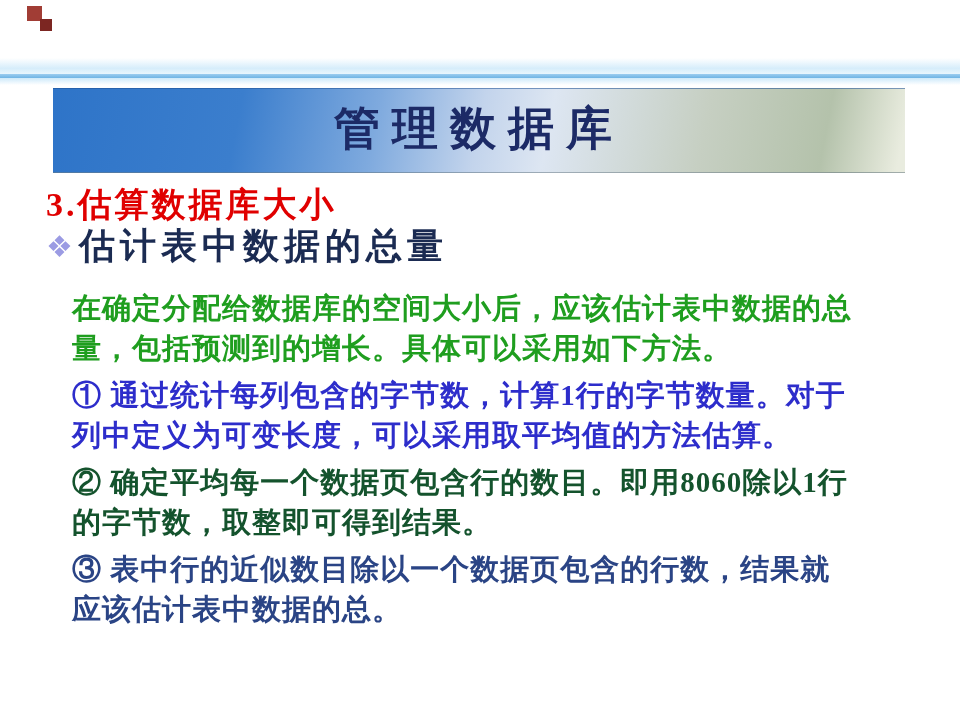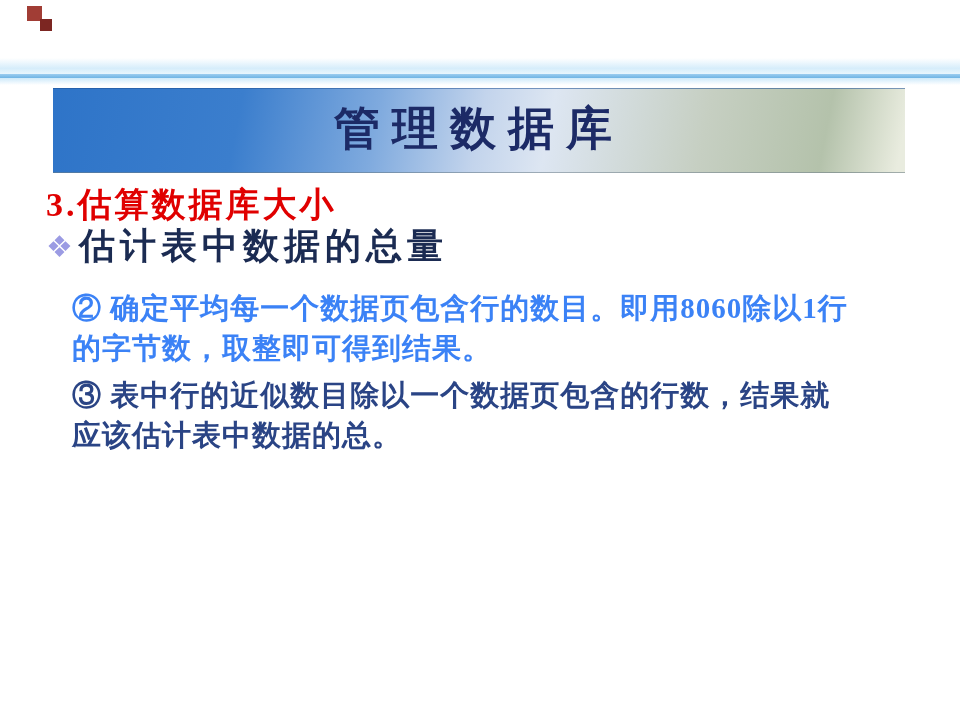--- a/index.html
+++ b/index.html
@@ -68,19 +68,23 @@
   </div>
 
   <div class="section-heading" style="color: rgb(224, 0, 0);">3.估算数据库大小</div>
 
   <div class="bullet-row">
     <span class="bullet-icon" style="color: rgb(155, 155, 227);">❖</span>
     <span class="bullet-heading" style="color: rgb(27, 43, 82);">估计表中数据的总量</span>
   </div>
 
   <div class="body-paragraphs">
-      <p class="para" style="color: #3b82f6;">② 确定平均每一个数据页包含行的数目。即用8060除以1行
+      <p class="para" style="color: rgb(31, 158, 31);">在确定分配给数据库的空间大小后，应该估计表中数据的总
+量，包括预测到的增长。具体可以采用如下方法。</p>
+      <p class="para" style="color: rgb(45, 45, 203);">① 通过统计每列包含的字节数，计算1行的字节数量。对于
+列中定义为可变长度，可以采用取平均值的方法估算。</p>
+      <p class="para" style="color: #14532d;">② 确定平均每一个数据页包含行的数目。即用8060除以1行
 的字节数，取整即可得到结果。</p>
       <p class="para" style="color: rgb(42, 68, 133);">③ 表中行的近似数目除以一个数据页包含的行数，结果就
 应该估计表中数据的总。</p>
     </div>
 
 </div>
 
 </body></html>

